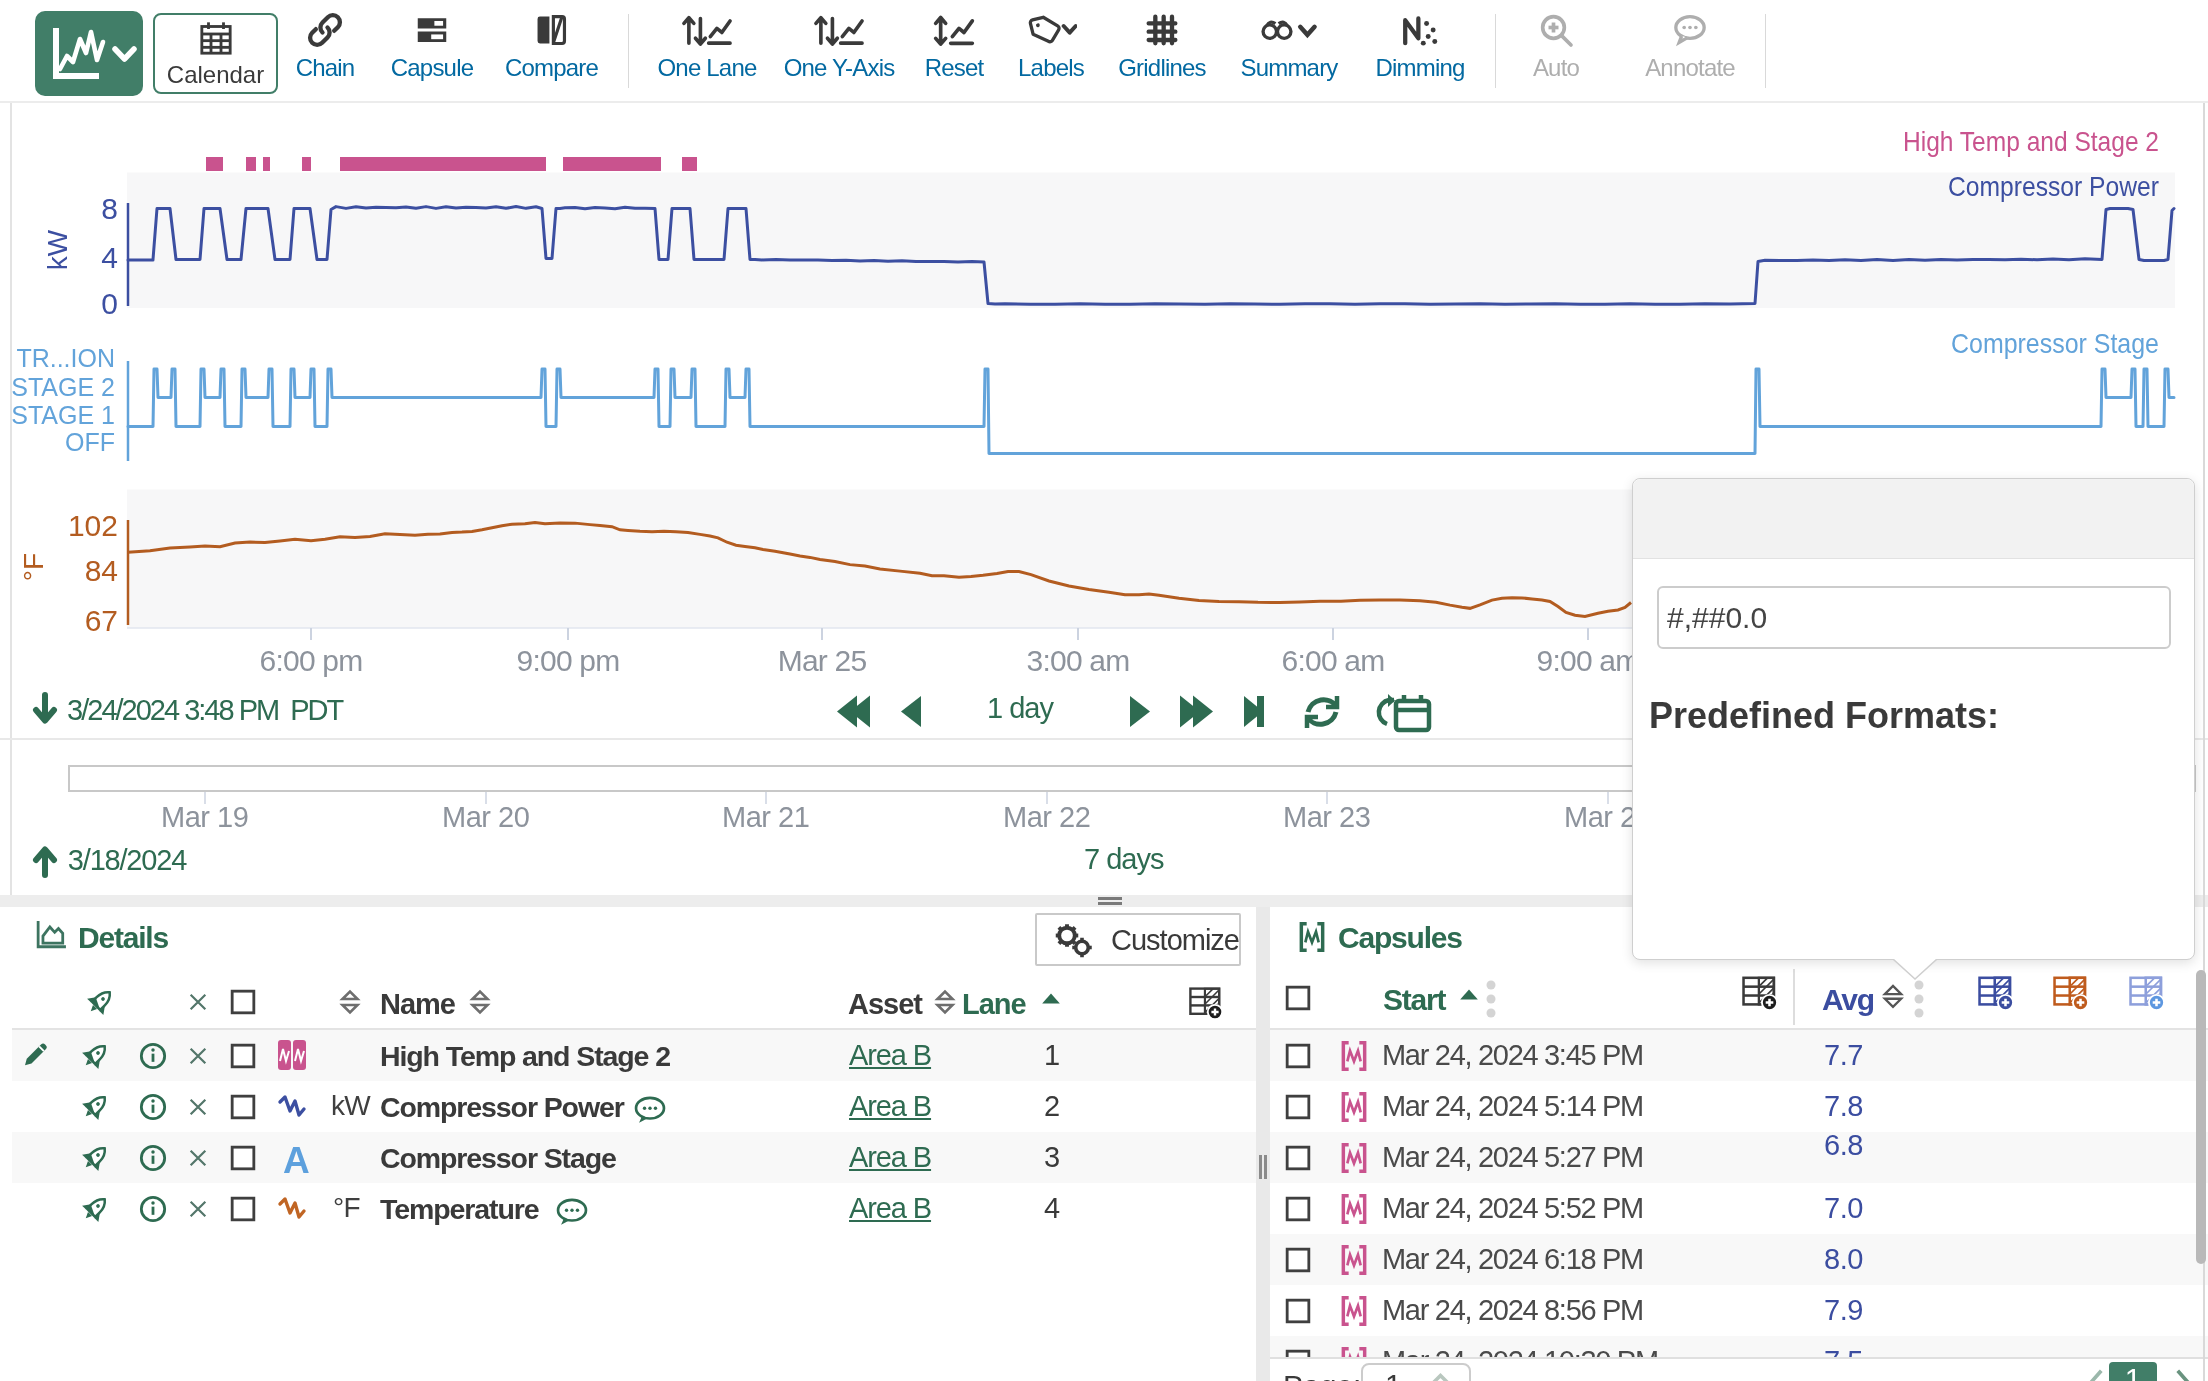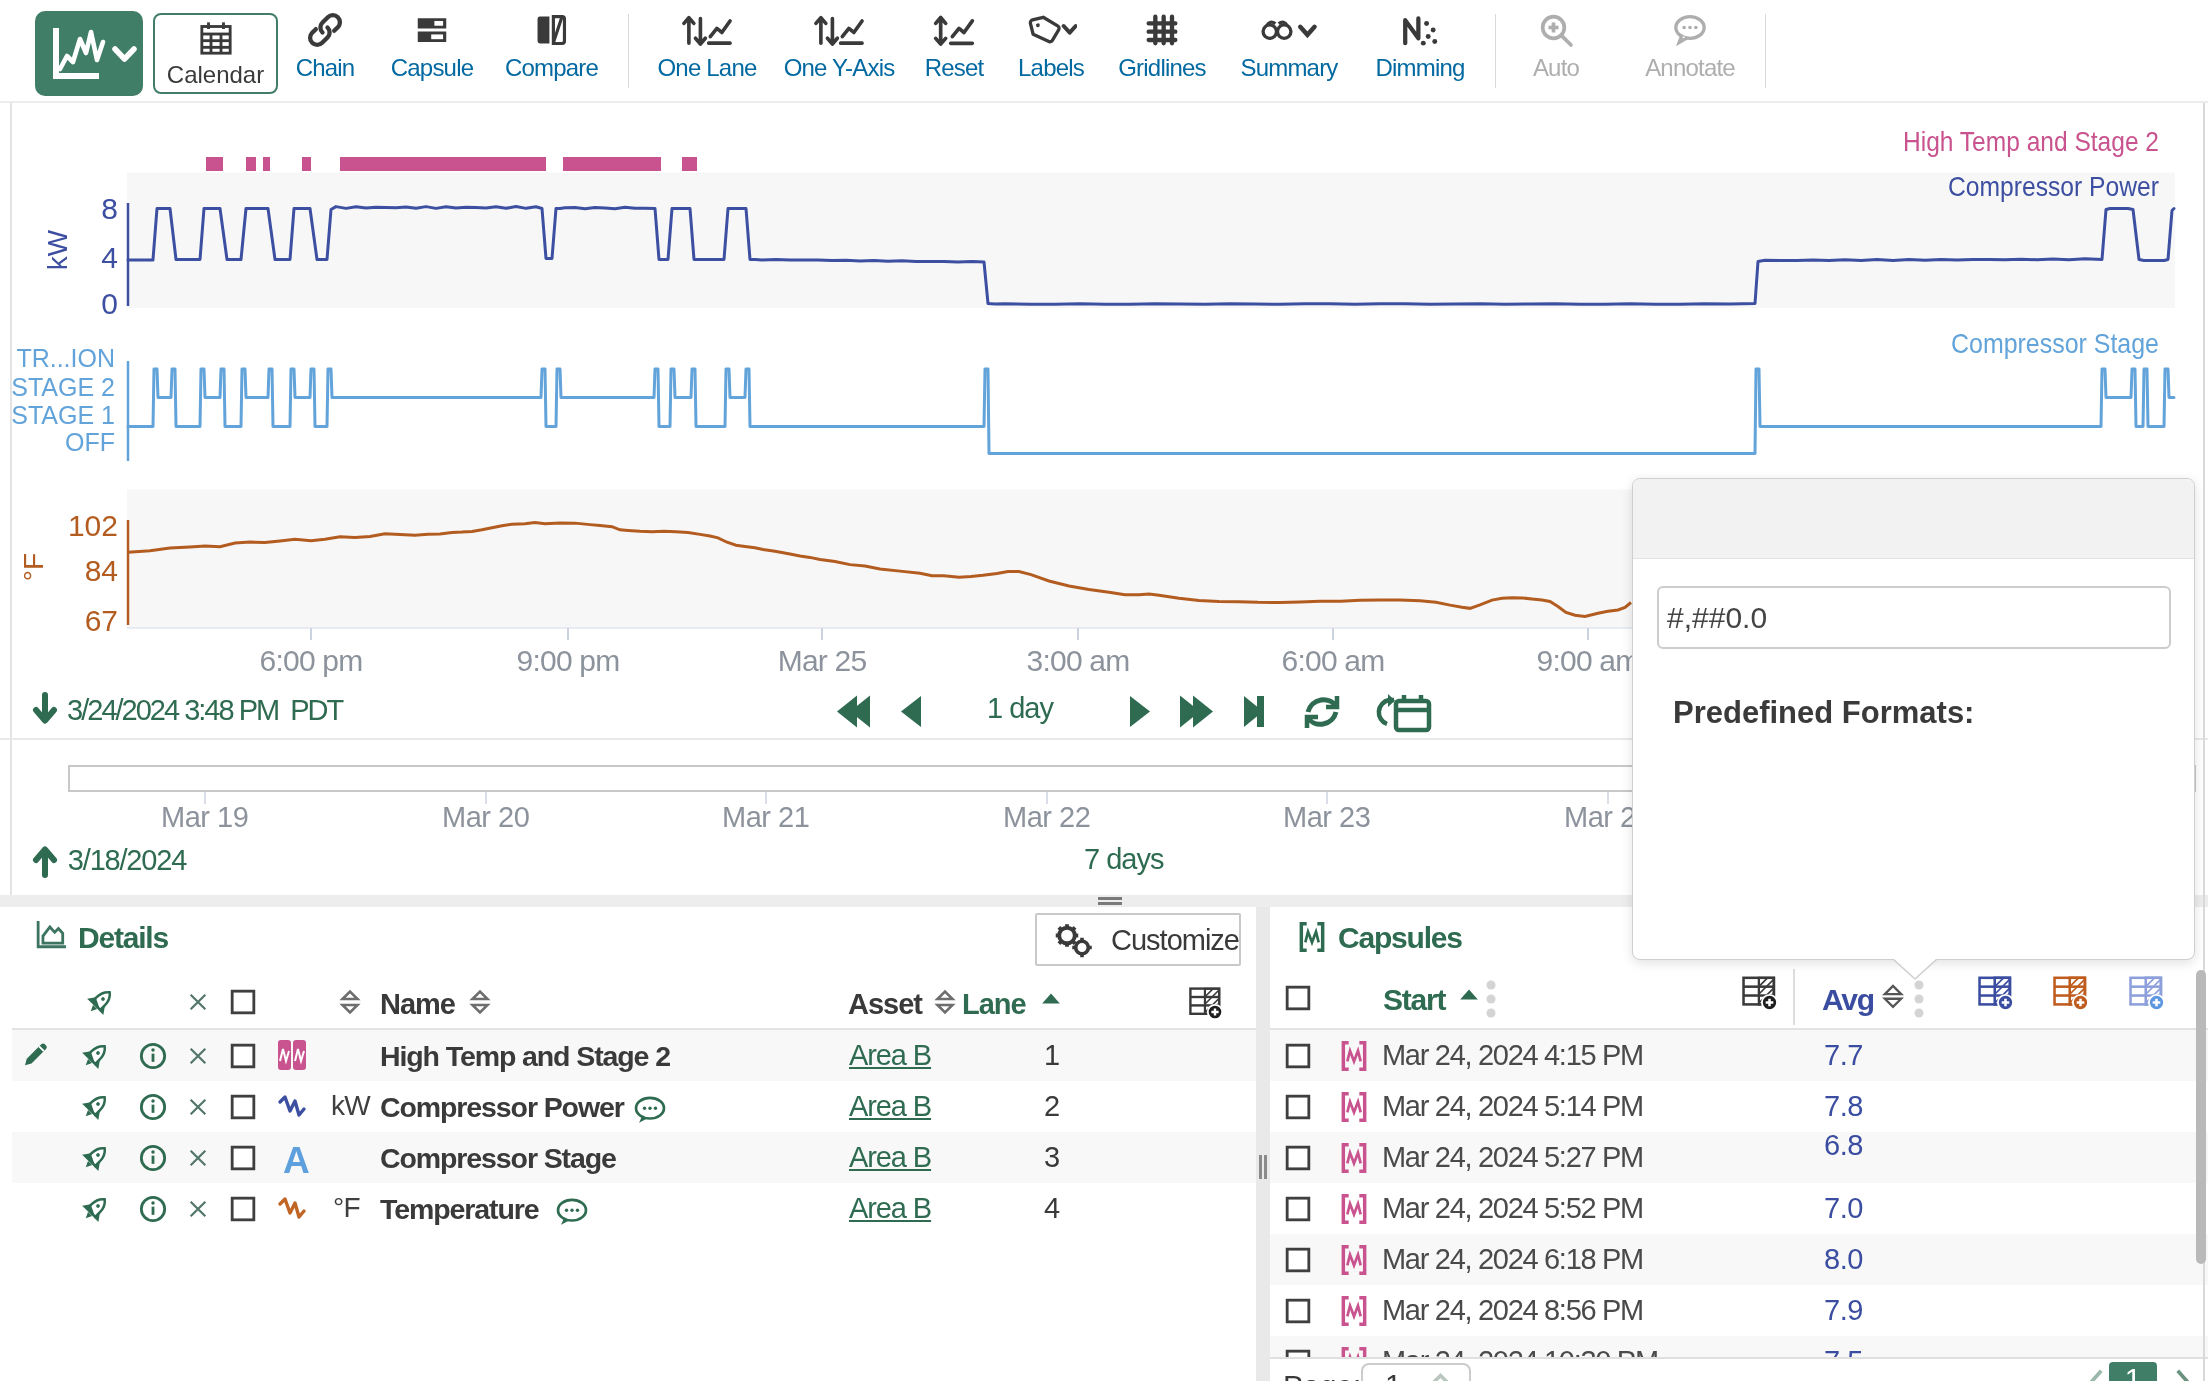--- a/index.html
+++ b/index.html
@@ -605,21 +605,21 @@
   
   <div class="abs caprows" style="left:0;top:123px;width:938px;height:328px;">
       <div class="abs" style="left:0;top:0px;width:938px;height:51px;background:#f8f8f8;"></div>
       <svg class="abs" style="left:15px;top:13px;" width="26" height="26">
         <use href="#cbox"></use>
       </svg>
       <svg class="abs" style="left:70px;top:10px;" width="28" height="32" viewBox="0 0 20 24">
         <path d="M6 2 H2 V22 H6 M14 2 H18 V22 H14" stroke="#c9538e" stroke-width="2.6" fill="none"></path>
         <path d="M5 16 L7 8 L10 16 L13 8 L15 16" stroke="#c9538e" stroke-width="2" fill="none"></path>
       </svg>
-      <div class="abs capdate" style="left:112px;top:9px;">Mar 24, 2024 4:15 PM</div>
+      <div class="abs capdate" style="left:112px;top:9px;">Mar 24, 2024 3:45 PM</div>
       <div class="abs capval" style="left:554px;top:9px;">7.7</div>
       <div class="abs" style="left:0;top:51px;width:938px;height:51px;background:#ffffff;"></div>
       <svg class="abs" style="left:15px;top:64px;" width="26" height="26">
         <use href="#cbox"></use>
       </svg>
       <svg class="abs" style="left:70px;top:61px;" width="28" height="32" viewBox="0 0 20 24">
         <path d="M6 2 H2 V22 H6 M14 2 H18 V22 H14" stroke="#c9538e" stroke-width="2.6" fill="none"></path>
         <path d="M5 16 L7 8 L10 16 L13 8 L15 16" stroke="#c9538e" stroke-width="2" fill="none"></path>
       </svg>
       <div class="abs capdate" style="left:112px;top:60px;">Mar 24, 2024 5:14 PM</div>
@@ -691,21 +691,21 @@
   <svg class="abs" style="left:897px;top:458px;" width="30" height="34" viewBox="0 0 20 24" fill="none" stroke="#69937f" stroke-width="2.6">
     <path d="M7 4 L14 12 L7 20"></path>
   </svg>
 </div>
 
 <div id="popup" class="abs" style="left:1632px;top:478px;width:563px;height:482px;background:#fff;border:1px solid #cfcfcf;border-radius:8px;box-shadow:0 3px 12px rgba(0,0,0,0.12);">
   <div class="abs" style="left:0;top:0;width:561px;height:80px;background:#f2f2f2;border-bottom:1px solid #e2e2e2;border-radius:8px 8px 0 0;"></div>
   <div class="abs" style="left:24px;top:107px;width:514px;height:63px;border:2px solid #ccc;border-radius:6px;">
     <div class="abs" style="left:8px;top:13px;font-size:30px;color:#444;">#,##0.0</div>
   </div>
-  <div class="abs" style="left:40px;top:216px;font-size:31px;font-weight:bold;color:#3a3a3a;">Predefined Formats:</div>
+  <div class="abs" style="left:16px;top:216px;font-size:36px;font-weight:bold;color:#3a3a3a;">Predefined Formats:</div>
   <svg class="abs" style="left:260px;top:480px;" width="44" height="22" viewBox="0 0 44 22">
     <path d="M0 0 L22 20 L44 0 Z" fill="#fff"></path>
     <path d="M0 0 L22 20 L44 0" fill="none" stroke="#cfcfcf" stroke-width="1.5"></path>
   </svg>
 </div>
 
 <div class="abs" style="left:2203px;top:103px;width:2px;height:1278px;background:#d9d9d9;"></div>
 <div class="abs" style="left:2196px;top:970px;width:10px;height:294px;background:#b9b9b9;border-radius:5px;"></div>
 
 </body></html>

